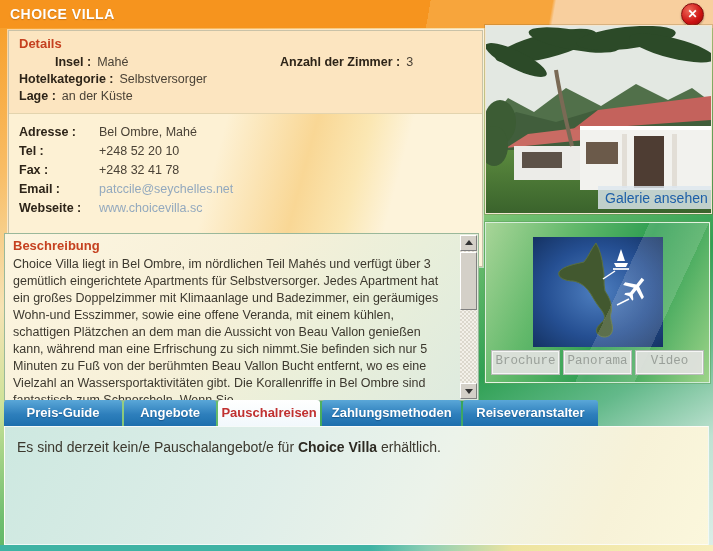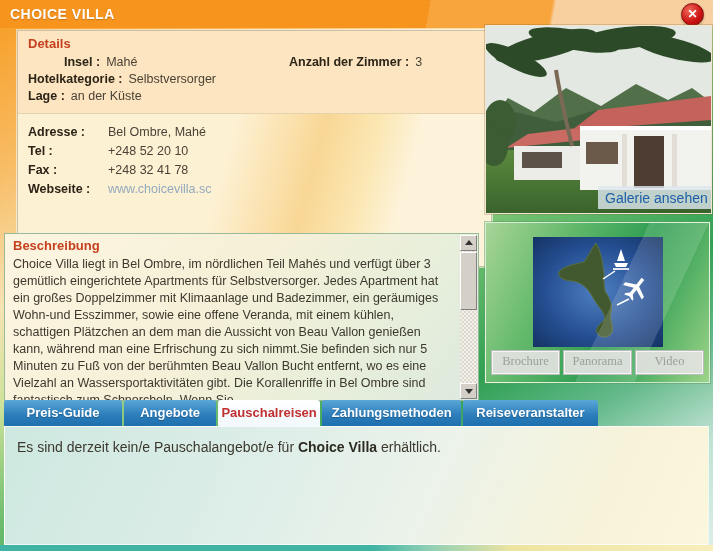--- a/index.html
+++ b/index.html
@@ -9,21 +9,21 @@
   
   .hdr{position:absolute;left:0;top:0;width:713px;height:28px;
     background:linear-gradient(100deg,#f6941e 60%,#f7a53c 60%,#f7a53c 77%,#f8cf9e 77.5%);}
   .hdr-title{position:absolute;left:10px;top:6px;color:#fff;font-size:14px;font-weight:bold;
     letter-spacing:.5px;text-shadow:0 1px 1px rgba(120,60,0,.35);}
   .close-btn{position:absolute;right:9px;top:3px;width:21px;height:21px;border-radius:50%;
     background:radial-gradient(circle at 35% 30%,#ef6a5a,#cc1111 60%,#8e0b0b);
     border:1px solid #7d0d0d;color:#fff;font-size:12px;font-weight:bold;line-height:21px;
     text-align:center;cursor:pointer;box-shadow:0 1px 2px rgba(0,0,0,.3);}
   
-  .infobox{position:absolute;left:17px;top:30px;width:475px;height:237px;box-sizing:border-box;
+  .infobox{position:absolute;left:8px;top:30px;width:475px;height:237px;box-sizing:border-box;
     border:1px solid #c9c2a8;box-shadow:0 0 0 1px rgba(255,255,255,.55);
     background:linear-gradient(105deg,#fdf1d4 45%,#f9d795 62%,#fbe7b3 72%,#fdf3da 80%);}
   .details-sec{background:#fce5c0;padding:5px 10px 8px 10px;border-bottom:1px solid #e3d4ae;}
   .sec-heading{color:#c5401f;font-size:13px;font-weight:bold;margin:0 0 3px 0;}
   .drow{font-size:12.5px;color:#4a4236;line-height:17px;display:flex;}
   .dlabel{font-weight:bold;color:#2d2418;margin-right:6px;white-space:nowrap;}
   .dpair-left{display:flex;width:225px;padding-left:36px;}
   .contact-sec{padding:9px 10px;}
   .crow{display:flex;font-size:12.5px;line-height:19px;color:#4a4236;}
   .clabel{font-weight:bold;color:#2d2418;width:80px;flex:0 0 80px;}
@@ -54,21 +54,21 @@
   .photobox svg{display:block;}
   
   .greenpanel{position:absolute;left:485px;top:222px;width:225px;height:161px;box-sizing:border-box;
     border:1px solid rgba(255,255,255,.75);box-shadow:0 0 0 1px rgba(90,160,90,.5);
     background:linear-gradient(115deg,#a8d598 0%,#63b96b 30%,#2f9e52 58%,#4fae62 75%,#9ed489 100%);}
   .greenpanel::after{content:"";position:absolute;inset:0;pointer-events:none;
     background:linear-gradient(115deg,transparent 55%,rgba(255,255,255,.14) 55%,rgba(255,255,255,.14) 75%,transparent 75%);}
   .mapwrap{position:absolute;left:47px;top:14px;width:130px;height:110px;}
   .btnrow{position:absolute;left:6px;bottom:8px;right:6px;display:flex;gap:5px;z-index:2;}
   .media-btn{flex:1;height:21px;background:rgba(226,226,224,.93);border:1px solid #f5f5f5;
-    outline:1px solid #b9bdb9;color:#9aa09a;font-size:12.5px;font-family:Liberation Serif, serif;
+    outline:1px solid #b9bdb9;color:#9aa09a;font-size:12.5px;font-family:Liberation Mono, monospace;
     text-align:center;line-height:19px;cursor:pointer;}
   
   .tabbar{position:absolute;left:4px;top:400px;width:705px;height:26px;display:flex;gap:2px;}
   .tab{box-sizing:border-box;height:26px;line-height:26px;text-align:center;color:#fff;
     font-size:13px;font-weight:bold;cursor:pointer;border-radius:3px 3px 0 0;
     background:linear-gradient(#5aa7d8,#2e7fbc 55%,#1d6fad);text-shadow:0 1px 1px rgba(0,40,80,.4);
     white-space:nowrap;overflow:hidden;}
   .tab.active{background:linear-gradient(#ffffff,#f2f8fc);color:#c03030;text-shadow:none;}
   .tab:nth-child(1){flex:95 1 0;}
   .tab:nth-child(2){flex:74 1 0;}
@@ -121,20 +121,24 @@
         <span class="clabel">Adresse :</span>
         <span class="cval">Bel Ombre, Mahé</span>
       </div>
       <div class="crow">
         <span class="clabel">Tel :</span>
         <span class="cval">+248 52 20 10</span>
       </div>
       <div class="crow">
         <span class="clabel">Fax :</span>
         <span class="cval">+248 32 41 78</span>
+      </div>
+      <div class="crow">
+        <span class="clabel">Email :</span>
+        <span class="cval link">patccile@seychelles.net</span>
       </div>
       <div class="crow">
         <span class="clabel">Webseite :</span>
         <span class="cval link">www.choicevilla.sc</span>
       </div>
     </div>
   </div>
 
   <div class="descbox">
     <div class="desc-inner">

